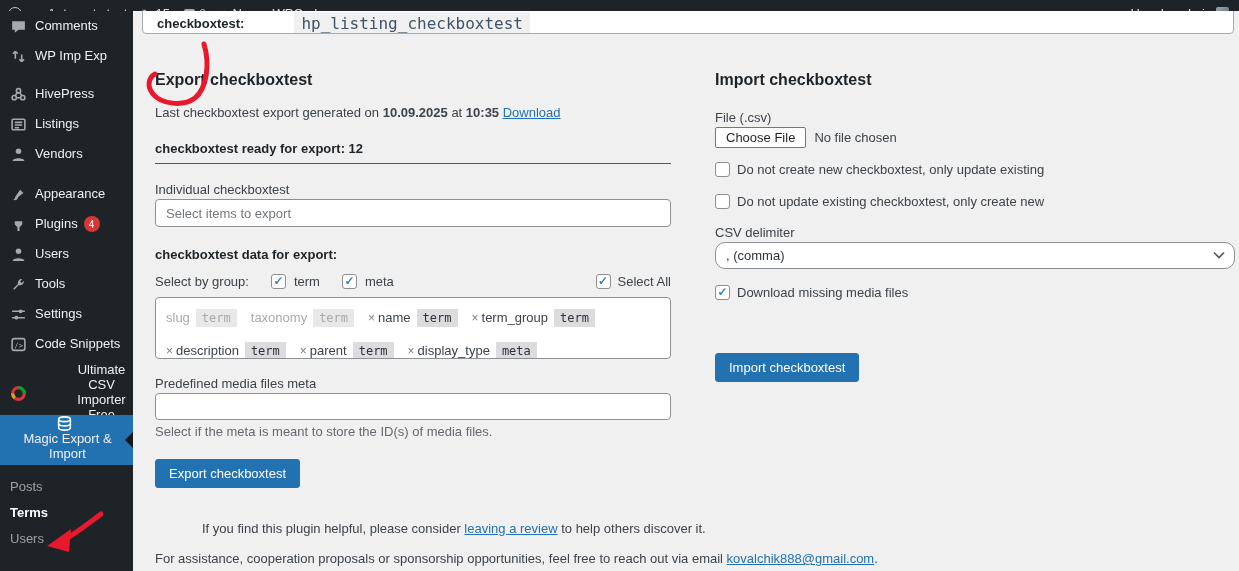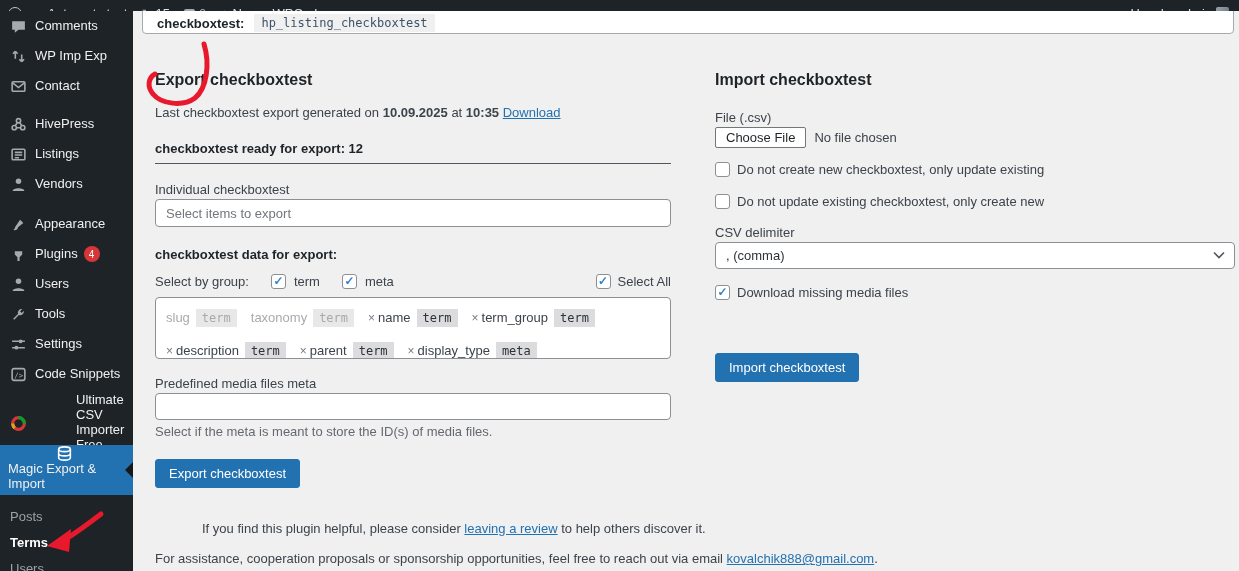--- a/index.html
+++ b/index.html
@@ -12,38 +12,38 @@
   .adminbar-inner { display:flex; align-items:center; height:27px; padding:0 8px; color:#dfe1e3; font-size:13px; }
   .ab-item { display:flex; align-items:center; gap:4px; margin-right:14px; white-space:nowrap; cursor:pointer; }
   .ab-right { margin-left:auto; display:flex; align-items:center; gap:6px; margin-right:2px; }
   .wp-logo { width:14px; height:14px; border:1.5px solid #c3c4c7; border-radius:50%; display:inline-flex; align-items:center; justify-content:center; font-size:8px; color:#c3c4c7; }
   .ab-glyph { font-size:12px; color:#a7aaad; }
   .ab-bubble { width:11px; height:9px; background:#a7aaad; border-radius:2px; display:inline-block; }
   .ab-avatar { width:13px; height:13px; background:linear-gradient(135deg,#9ba5ae,#5b6770); border-radius:2px; display:inline-block; }
 
   
   .sidebar { position:absolute; left:0; top:11px; width:133px; height:560px; background:#1d2327; z-index:30; }
-  .menu-item { display:flex; align-items:center; height:30px; padding:0 6px 0 8px; color:#f0f0f1; cursor:pointer; }
+  .menu-item { display:flex; align-items:center; height:30px; padding:0 6px 0 8px; color:#f0f0f1; cursor:pointer;text-align:center; }
   .menu-item .mi-icon { width:20px; min-width:20px; display:inline-flex; justify-content:center; color:#a7aaad; margin-right:7px; }
   .menu-item .mi-label { font-size:13px; line-height:1.15; }
   .menu-item.two-line { height:44px;gap:41px; }
   .menu-item.active { background:#2271b1; position:relative; height:50px;flex-direction:column; }
   .menu-item.active .mi-icon { color:#fff; }
   .menu-item.active::after { content:""; position:absolute; right:0; top:50%; margin-top:-8px; border:8px solid transparent; border-right-color:#14181b; border-left-width:0; }
   .mi-badge { margin-left:6px; background:#d63638; color:#fff; border-radius:50%; min-width:16px; height:16px; font-size:10px; display:inline-flex; align-items:center; justify-content:center; padding:0 3px; }
   .spacer8 { height:8px; } .spacer10 { height:10px; } .spacer12 { height:12px; }
   .submenu { padding:8px 0 0 0; }
   .submenu-item { height:26px; display:flex; align-items:center; padding-left:10px; color:#9ca2a7; font-size:13px; cursor:pointer; }
   .submenu-item.current { color:#fff; font-weight:bold; }
 
   
   .main { position:absolute; left:133px; top:11px; right:0; bottom:0; background:#f0f0f1; }
   .topbox { position:absolute; left:9px; right:5px; top:-8px; height:31px; background:#fff; border:1px solid #a7aaad; border-radius:4px; padding:9px 10px 0 14px; display:flex; align-items:center; gap:10px; overflow:hidden; }
   .topbox-label { font-weight:600; color:#1d2327; }
-  .topbox-value { font-family:"DejaVu Sans Mono", monospace; font-size:12px; color:#3e5368; background:#f0f0f1; padding:2px 7px; }
+  .topbox-value { font-family:"DejaVu Sans Mono", monospace; font-size:16px; color:#3e5368; background:#f0f0f1; padding:2px 7px;margin-left:40px; }
 
   .col { position:absolute; top:0;margin-top:16px; }
   .col-export { left:22px; width:516px; }
   .col-import { left:582px; width:520px; }
   .abs { position:absolute; }
 
   h2.section-title { font-size:16px; font-weight:600; color:#1d2327; }
   .field-label { color:#3c434a; }
   .strong-label { font-weight:600; color:#1d2327; }
   .muted { color:#646970; }
@@ -66,21 +66,21 @@
   .chip .x { color:#787c82; font-size:12px; margin-right:3px; cursor:pointer; }
   .chip .chip-name { color:#3c434a; margin-right:6px; }
   .chip .chip-badge { font-family:"DejaVu Sans Mono", monospace; font-size:12px; background:#dcdcde; color:#2c3338; padding:2px 6px; }
   .chip.disabled .chip-name { color:#a7aaad; }
   .chip.disabled .chip-badge { background:#e8e8e9; color:#a7aaad; }
 
   .btn-primary { display:inline-block; background:#2271b1; color:#fff; border:1px solid #2271b1; border-radius:3px; font-size:13px; padding:6px 13px; cursor:pointer; font-family:"Liberation Sans", sans-serif; }
 
   .file-row { display:flex; align-items:center; gap:8px; }
   .file-btn { background:#fff; border:1px solid #747775; border-radius:2px; padding:2px 10px; font-size:13px; color:#1d2327; cursor:pointer; }
-  .select-box { position:relative; width:100%; height:27px; background:#fff; border:1px solid #8c8f94; border-radius:4px; display:flex; align-items:center; padding:0 30px 0 10px; color:#2c3338; cursor:pointer; }
+  .select-box { position:relative; width:100%; height:27px; background:#fff; border:1px solid #8c8f94; border-radius:10px; display:flex; align-items:center; padding:0 30px 0 10px; color:#2c3338; cursor:pointer; }
   .select-chevron { position:absolute; right:9px; top:8px; width:12px; height:8px; }
 
   .footer-line { white-space:nowrap; }
 
   .annotations { position:absolute; inset:0; z-index:50; pointer-events:none; }
 </style>
 </head>
 <body>
 
 <div class="screen">
@@ -219,29 +219,20 @@
           <span class="mi-label">Comments</span>
         </div>
         <div class="menu-item">
           <span class="mi-icon">
             <svg width="17" height="17" viewBox="0 0 16 16" fill="none" stroke="currentColor" stroke-width="1.5">
               <path d="M5 10V3M5 3 2.8 5.4M5 3l2.2 2.4M11 6v7m0 0-2.2-2.4M11 13l2.2-2.4"></path>
             </svg>
           </span>
           <span class="mi-label">WP Imp Exp</span>
         </div>
-        <div class="menu-item">
-          <span class="mi-icon">
-            <svg width="17" height="17" viewBox="0 0 16 16" fill="none" stroke="currentColor" stroke-width="1.5">
-              <rect x="2" y="3.5" width="12" height="9" rx="1"></rect>
-              <path d="M2.5 4.5 8 9l5.5-4.5"></path>
-            </svg>
-          </span>
-          <span class="mi-label">Contact</span>
-        </div>
         <div class="spacer8"></div>
         <div class="menu-item">
           <span class="mi-icon">
             <svg width="17" height="17" viewBox="0 0 16 16" fill="none" stroke="currentColor" stroke-width="1.5">
               <circle cx="8" cy="4.5" r="2"></circle>
               <circle cx="4" cy="11" r="2"></circle>
               <circle cx="12" cy="11" r="2"></circle>
               <path d="M7 6l-2 3M9 6l2 3M6 11h4"></path>
             </svg>
           </span>

